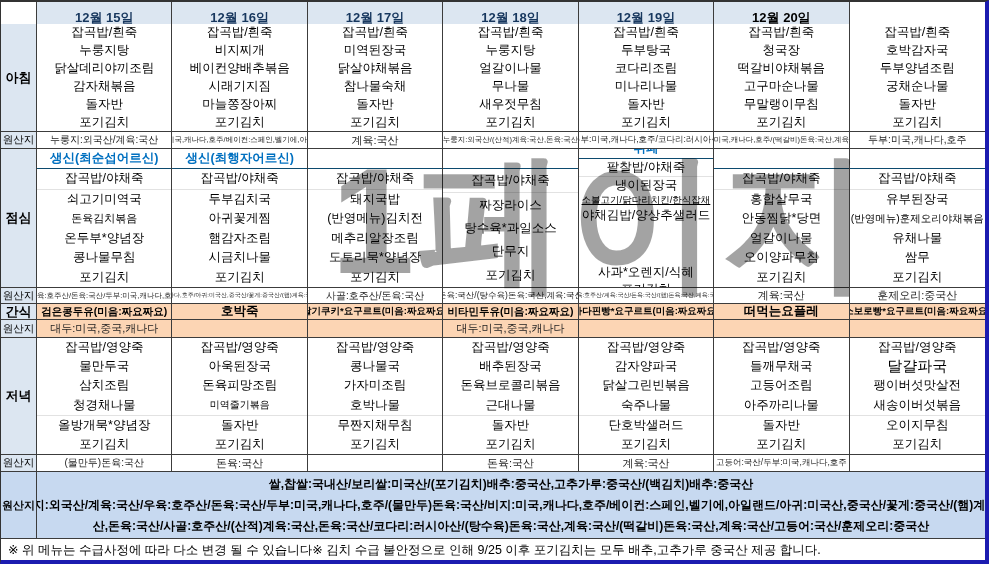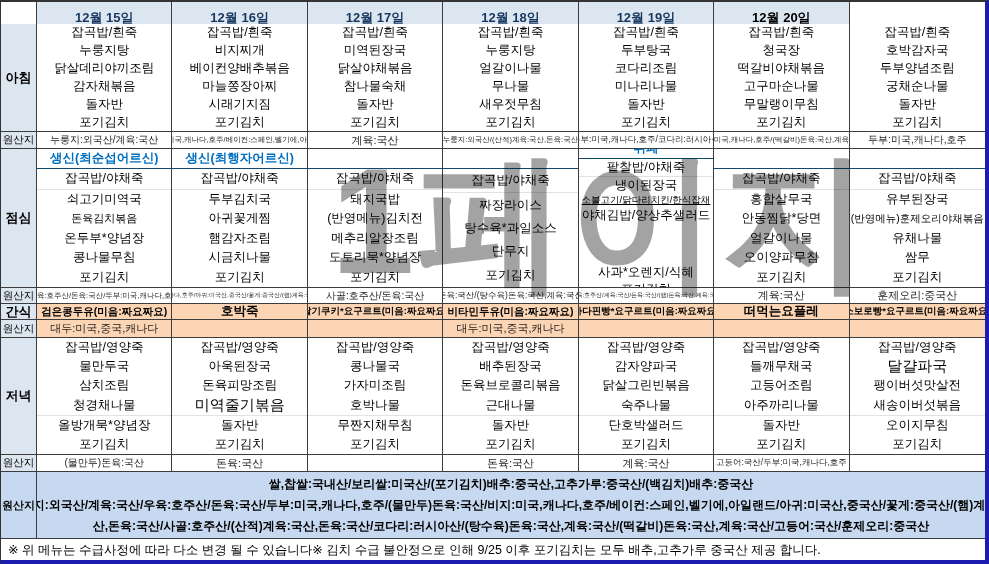--- a/index.html
+++ b/index.html
@@ -66,22 +66,22 @@
           <div class="menu-line" style="font-size: 12.5px;">누룽지탕</div>
           <div class="menu-line" style="font-size: 12.5px;">닭살데리야끼조림</div>
           <div class="menu-line" style="font-size: 12.5px;">감자채볶음</div>
           <div class="menu-line" style="font-size: 12.5px;">돌자반</div>
           <div class="menu-line" style="font-size: 12.5px;">포기김치</div>
         </div>
         <div class="c menu-cell">
           <div class="menu-line" style="font-size: 12.5px;">잡곡밥/흰죽</div>
           <div class="menu-line" style="font-size: 12.5px;">비지찌개</div>
           <div class="menu-line" style="font-size: 12.5px;">베이컨양배추볶음</div>
+          <div class="menu-line" style="font-size: 12.5px;">시래기지짐</div>
           <div class="menu-line" style="font-size: 12.5px;">마늘쫑장아찌</div>
-          <div class="menu-line" style="font-size: 12.5px;">시래기지짐</div>
           <div class="menu-line" style="font-size: 12.5px;">포기김치</div>
         </div>
         <div class="c menu-cell">
           <div class="menu-line" style="font-size: 12.5px;">잡곡밥/흰죽</div>
           <div class="menu-line" style="font-size: 12.5px;">미역된장국</div>
           <div class="menu-line" style="font-size: 12.5px;">닭살야채볶음</div>
           <div class="menu-line" style="font-size: 12.5px;">참나물숙채</div>
           <div class="menu-line" style="font-size: 12.5px;">돌자반</div>
           <div class="menu-line" style="font-size: 12.5px;">포기김치</div>
         </div>
@@ -230,21 +230,21 @@
           <div class="menu-line" style="font-size: 12.5px;">물만두국</div>
           <div class="menu-line" style="font-size: 12.5px;">삼치조림</div>
           <div class="menu-line faint" style="font-size: 12.5px;">청경채나물</div>
           <div class="menu-line" style="font-size: 12.5px;">올방개묵*양념장</div>
           <div class="menu-line" style="font-size: 12.5px;">포기김치</div>
         </div>
         <div class="c menu-cell">
           <div class="menu-line" style="font-size: 12.5px;">잡곡밥/영양죽</div>
           <div class="menu-line" style="font-size: 12.5px;">아욱된장국</div>
           <div class="menu-line" style="font-size: 12.5px;">돈육피망조림</div>
-          <div class="menu-line faint" style="font-size: 15px;">미역줄기볶음</div>
+          <div class="menu-line faint" style="font-size: 10px;">미역줄기볶음</div>
           <div class="menu-line" style="font-size: 12.5px;">돌자반</div>
           <div class="menu-line" style="font-size: 12.5px;">포기김치</div>
         </div>
         <div class="c menu-cell">
           <div class="menu-line" style="font-size: 12.5px;">잡곡밥/영양죽</div>
           <div class="menu-line" style="font-size: 12.5px;">콩나물국</div>
           <div class="menu-line" style="font-size: 12.5px;">가자미조림</div>
           <div class="menu-line faint" style="font-size: 12.5px;">호박나물</div>
           <div class="menu-line" style="font-size: 12.5px;">무짠지채무침</div>
           <div class="menu-line" style="font-size: 12.5px;">포기김치</div>

